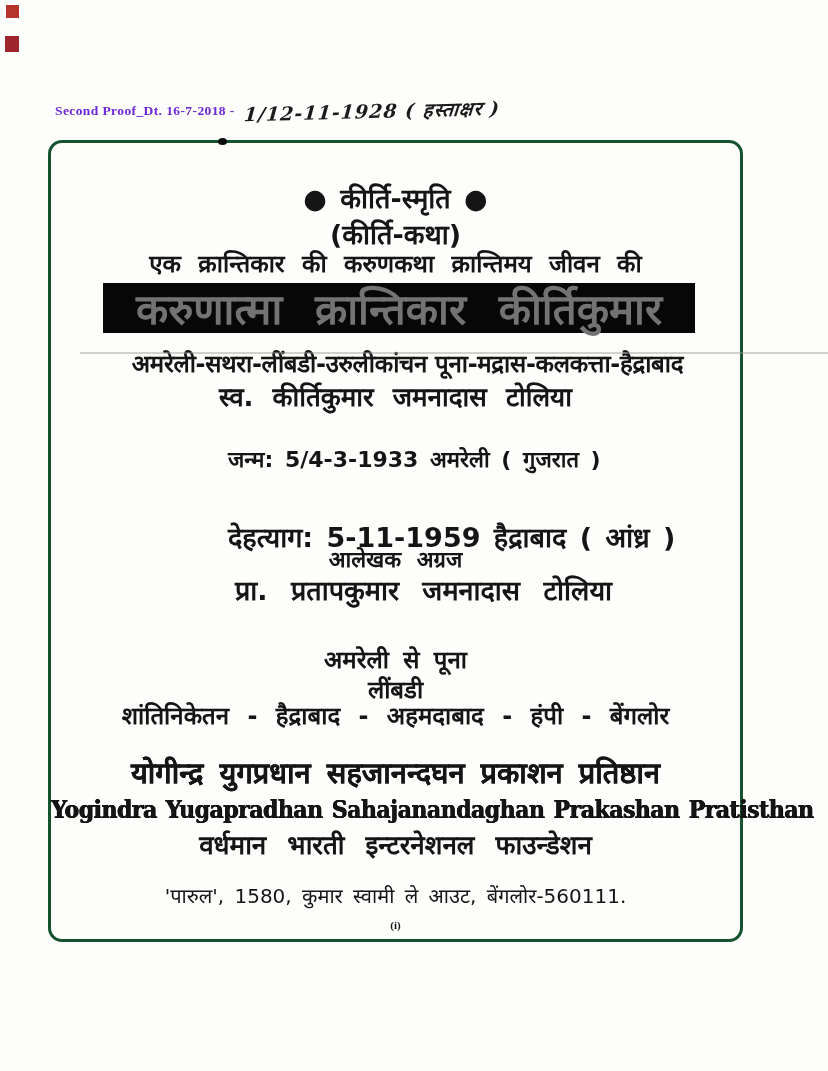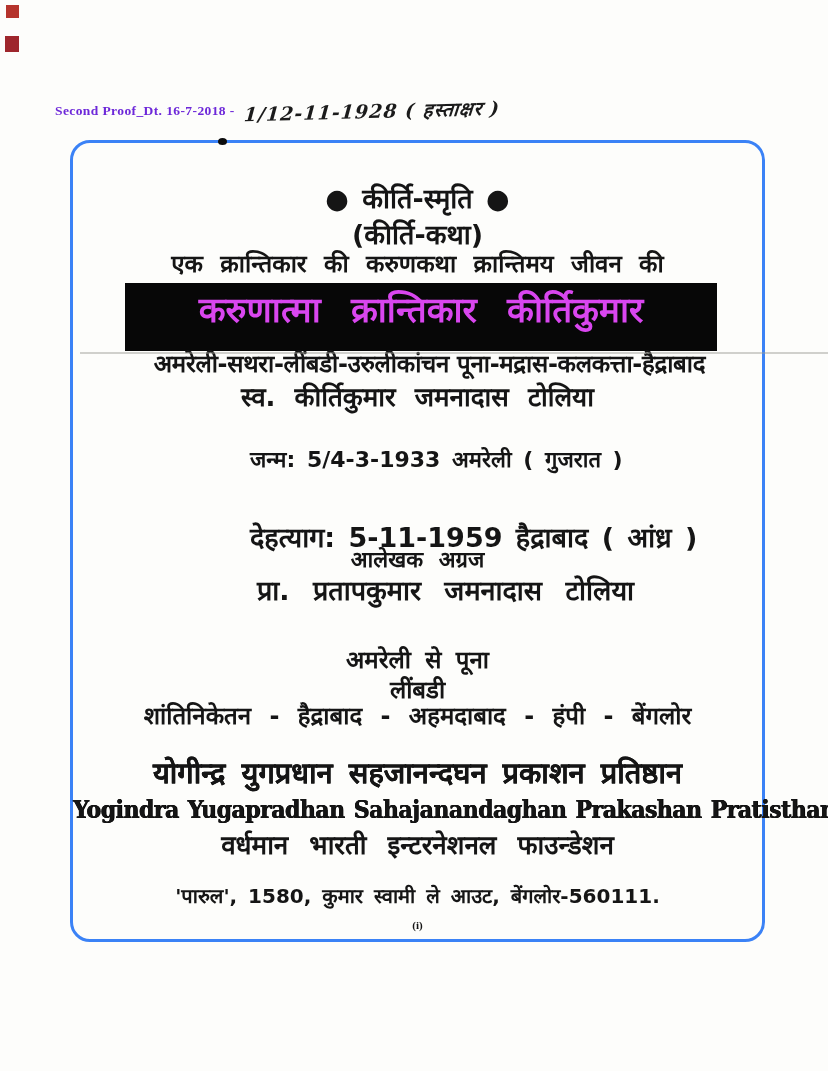--- a/index.html
+++ b/index.html
@@ -24,36 +24,36 @@
   }
   .proof .hand{
     display:inline-block;
     font-family:"DejaVu Serif", serif;
     font-style:italic;font-weight:700;font-size:19px;color:#1b1b1b;
     transform:rotate(-1.5deg) skewX(-6deg);
     letter-spacing:1px;margin-left:4px;vertical-align:middle;
   }
   
   .frame{
-    position:absolute;left:70px;top:140px;
+    position:absolute;left:48px;top:140px;
     width:689px;height:796px;
-    border:3px solid #3b82f6;border-radius:20px;
+    border:3px solid #14532d;border-radius:14px;
   }
   .blob{position:absolute;left:218px;top:138px;width:9px;height:7px;background:#0c0c0c;border-radius:50%;}
   
   .scratch{position:absolute;left:80px;top:352px;width:748px;height:2px;background:#9a9a92;opacity:.45;}
   
   .ln{position:absolute;left:0;width:100%;text-align:center;white-space:nowrap;line-height:1.15;}
   .series   {top:40px;  font-size:27px;font-weight:700;word-spacing:4px;}
   .subtitle {top:76px;  font-size:27px;font-weight:700;}
   .tagline  {top:108px; font-size:24px;font-weight:700;word-spacing:9px;}
   .banner{
-    position:absolute;left:52px;top:140px;width:592px;height:68px;
-    background:#070707;color:#d946ef;
-    font-size:35px;font-weight:700;word-spacing:18px;
+    position:absolute;left:52px;top:140px;width:592px;height:50px;
+    background:#070707;color:#737373;
+    font-size:42px;font-weight:700;word-spacing:18px;
     text-align:center;line-height:54px;white-space:nowrap;
   }
   .places   {top:208px; font-size:24px;font-weight:700;letter-spacing:-.3px;padding-left:12px;}
   .subject  {top:240px; font-size:26px;font-weight:700;word-spacing:10px;}
   .birth    {top:304px; text-align:left;left:177px;width:auto;font-size:22px;font-weight:700;word-spacing:4px;}
   .death    {top:335px; text-align:left;left:177px;width:auto;font-size:27px;font-weight:700;word-spacing:4px;margin-top:44px;}
   .authlbl  {top:404px; font-size:22px;font-weight:700;word-spacing:8px;}
   .authname {top:432px; font-size:27px;font-weight:700;word-spacing:14px;padding-left:28px;}
   .j1       {top:504px; font-size:24px;font-weight:700;word-spacing:6px;}
   .j2       {top:534px; font-size:24px;font-weight:700;}
@@ -61,21 +61,21 @@
   .pubhi    {top:614px; font-size:29px;font-weight:700;word-spacing:6px;text-shadow:0 0 .6px #000;}
   .puben{
     top:654px;font-size:22px;font-weight:700;
     font-family:"DejaVu Serif", serif;
     letter-spacing:-.5px;word-spacing:2px;
     text-shadow:.7px 0 0 #000, 0 .4px 0 #000;
     transform:scaleY(1.08);
   }
   .found    {top:688px; font-size:26px;font-weight:700;word-spacing:12px;}
   .addr1    {top:719px; font-size:19px;font-weight:700;word-spacing:3px;}
-  .addr2    {top:742px; font-size:20px;font-weight:700;word-spacing:4px;}
+  .addr2    {top:742px; font-size:20px;font-weight:400;word-spacing:4px;}
   .pgnum    {top:776px; font-size:11px;font-weight:700;font-family:"Liberation Serif", serif;}
 </style>
 </head>
 <body>
 
 <div class="page">
 
   <div class="mark mark1"></div>
   <div class="mark mark2"></div>
 

